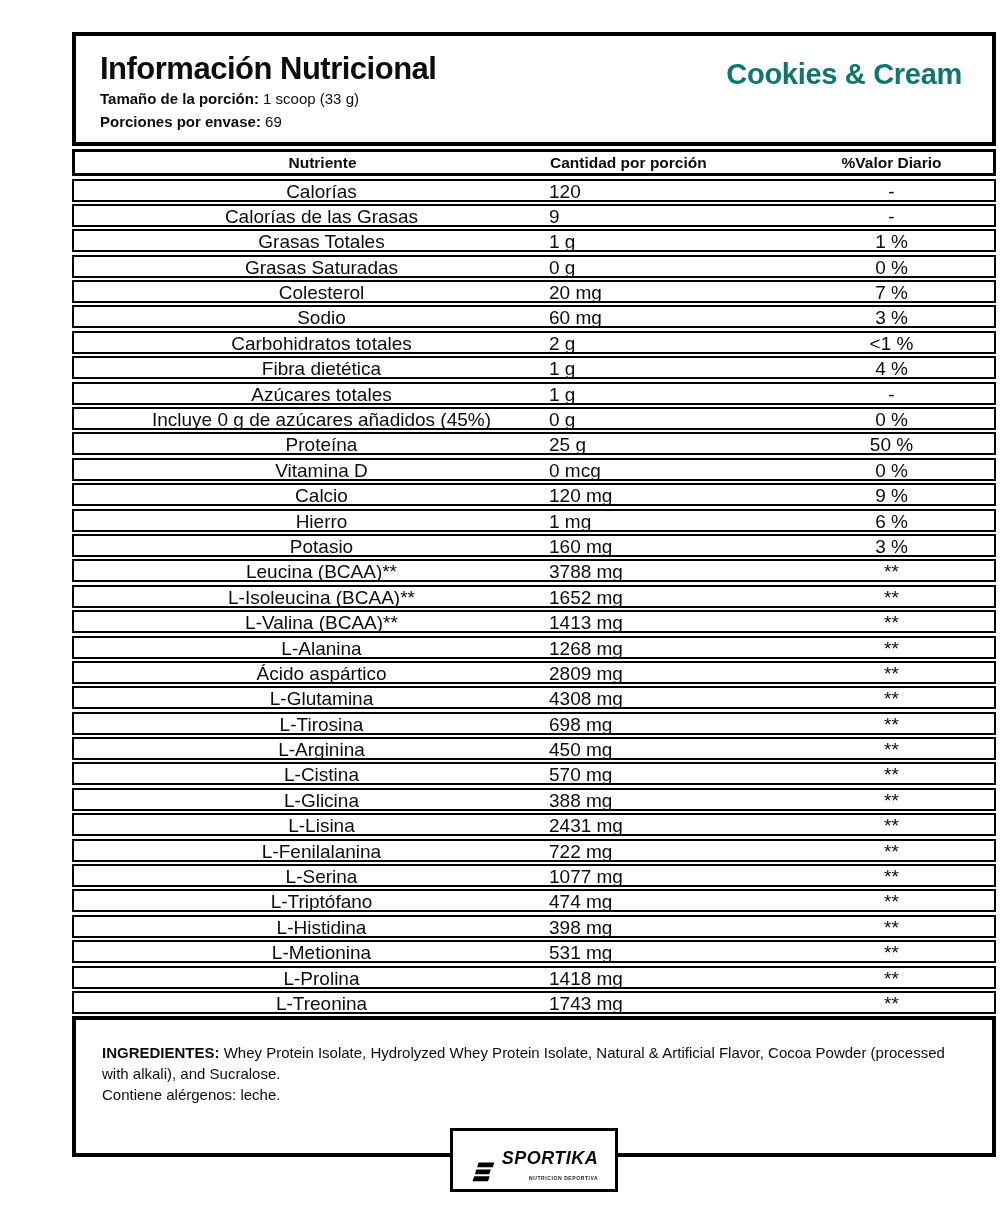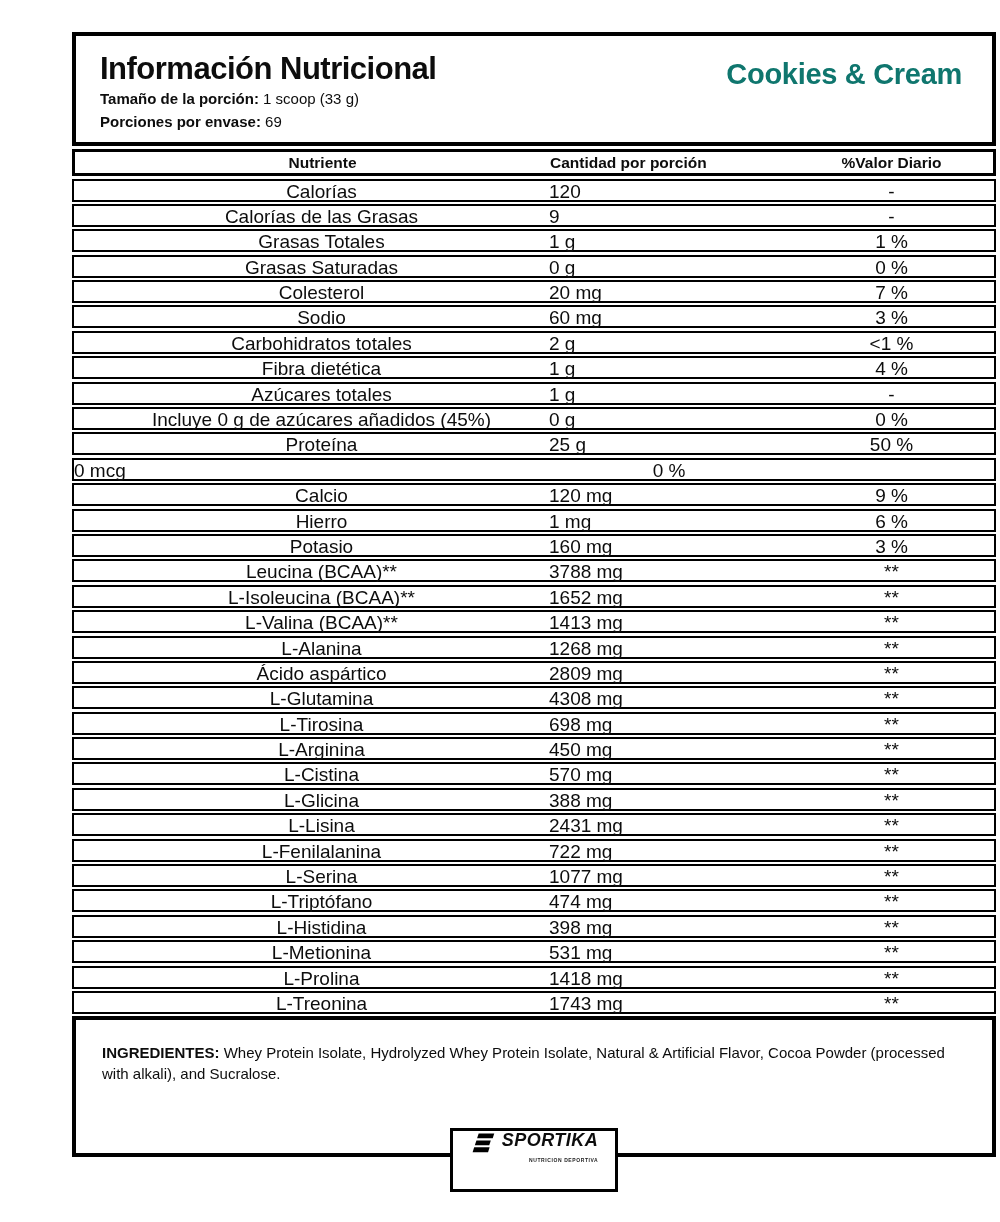--- a/index.html
+++ b/index.html
@@ -92,21 +92,21 @@
   .logo-box {
     position: absolute;
     left: 50%;
     bottom: -39px;
     transform: translateX(-50%);
     width: 168px;
     height: 64px;
     background: #fff;
     border: 3px solid #000;
     display: flex;
-    align-items: flex-start;
+    align-items: flex-end;
     justify-content: center;
     gap: 6px;
   }
   .logo-text-wrap {
     display: flex;
     flex-direction: column;
     align-items: flex-end;
   }
   .brand-name {
     font-size: 18px;
@@ -197,20 +197,21 @@
         <div class="c1">Incluye 0 g de azúcares añadidos (45%)</div>
         <div class="c2">0 g</div>
         <div class="c3">0 %</div>
       </div>
       <div class="row cols">
         <div class="c1">Proteína</div>
         <div class="c2">25 g</div>
         <div class="c3">50 %</div>
       </div>
       <div class="row cols">
+        <div class="c1">Vitamina D</div>
         <div class="c2">0 mcg</div>
         <div class="c3">0 %</div>
       </div>
       <div class="row cols">
         <div class="c1">Calcio</div>
         <div class="c2">120 mg</div>
         <div class="c3">9 %</div>
       </div>
       <div class="row cols">
         <div class="c1">Hierro</div>
@@ -311,20 +312,21 @@
         <div class="c1">L-Treonina</div>
         <div class="c2">1743 mg</div>
         <div class="c3">**</div>
       </div>
     </div>
 
   <div class="ingredients-box">
     <div>
       <span class="b">INGREDIENTES:</span><span> Whey Protein Isolate, Hydrolyzed Whey Protein Isolate, Natural &amp; Artificial Flavor, Cocoa Powder (processed with alkali), and Sucralose.</span>
     </div>
+    <div class="allergens">Contiene alérgenos: leche.</div>
 
     <div class="logo-box">
       <span>
         <svg width="26" height="24" viewBox="0 0 30 24" aria-hidden="true">
           <polygon points="10,1 28,1 26.2,6.6 8.2,6.6" fill="#000"></polygon>
           <polygon points="7.4,9 24,9 22.2,14.6 5.6,14.6" fill="#000"></polygon>
           <polygon points="4.8,17 22.6,17 20.8,22.6 3,22.6" fill="#000"></polygon>
         </svg>
       </span>
       <span class="logo-text-wrap">

